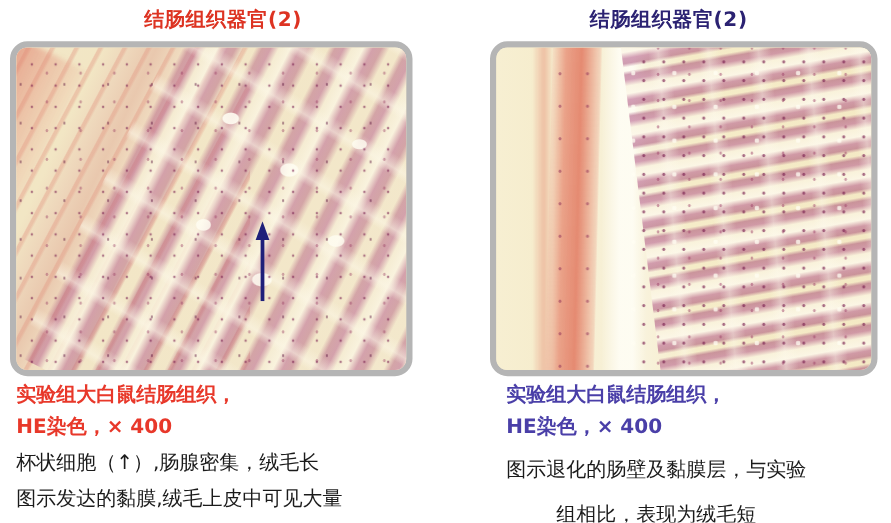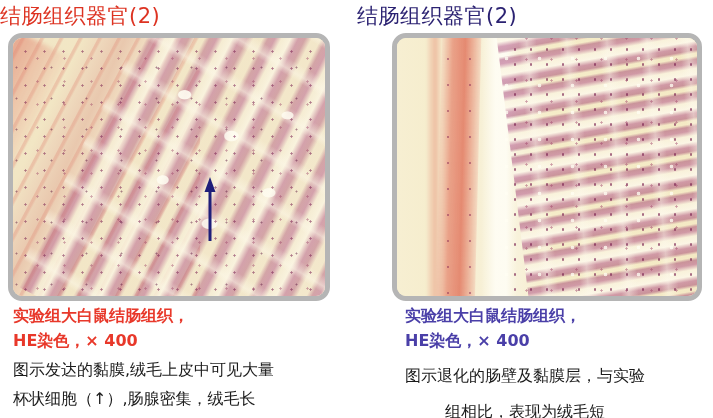--- a/index.html
+++ b/index.html
@@ -21,23 +21,24 @@
     height: 418px;
   }
   .panel-left  { left: 0px;   width: 357px; }
   .panel-right { left: 357px; width: 356px; }
 
   .panel-title {
     position: absolute;
     top: 3px;
     left: 0;
     width: 100%;
-    font-size: 21px;
+    text-align: center;
+    font-size: 16px;
     line-height: 26px;
-    font-weight: normal;
+    font-weight: bold;
     letter-spacing: 0.5px;
     white-space: nowrap;
   }
   .panel-left .panel-title  { color: #dd3322; }
   .panel-right .panel-title { color: #2b2272; }
 
   
   .micrograph {
     position: absolute;
     border: 5px solid #b5b5b5;
@@ -275,22 +276,22 @@
 
     <svg class="arrow-up" viewBox="0 0 14 64">
       <line x1="7" y1="64" x2="7" y2="13" stroke="#1f1f7a" stroke-width="3"></line>
       <polygon points="7,0 1.5,15 12.5,15" fill="#1f1f7a"></polygon>
     </svg>
   </div>
 
   <div class="caption caption-left">
     <div class="cap-hi">实验组大白鼠结肠组织，</div>
     <div class="cap-hi">HE染色，× 400</div>
+    <div class="cap-body">杯状细胞（↑）,肠腺密集，绒毛长</div>
     <div class="cap-body">图示发达的黏膜,绒毛上皮中可见大量</div>
-    <div class="cap-body">杯状细胞（↑）,肠腺密集，绒毛长</div>
   </div>
 </div>
 
 <div class="panel panel-right">
 
   <div class="panel-title">结肠组织器官(2)</div>
 
   <div class="micrograph micrograph-right">
     <div class="slide slide-right">
       <div class="rx-wall2"></div>

